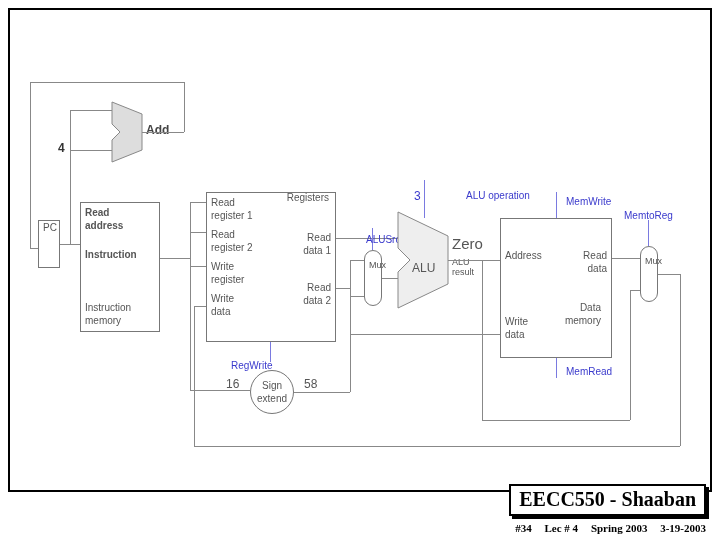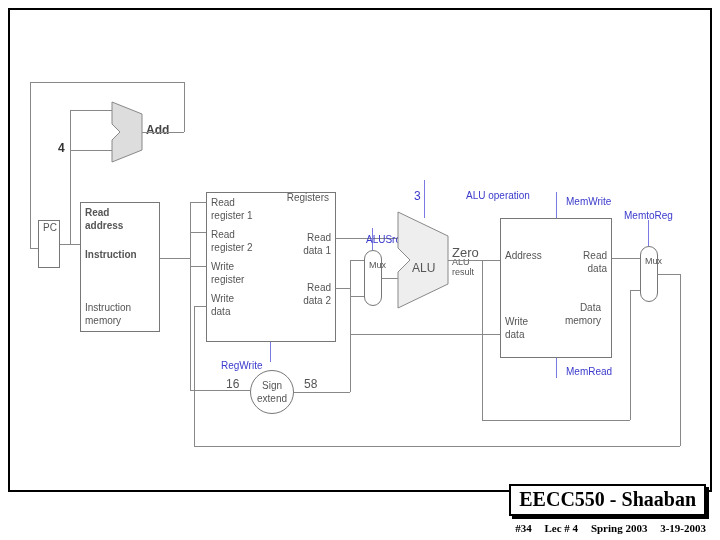--- a/index.html
+++ b/index.html
@@ -122,39 +122,39 @@
     <div class="wire wh" style="left:164px; top:92px; width:16px;"></div>
     <div class="wire wh" style="left:164px; top:122px; width:16px;"></div>
     <div class="wire wh" style="left:164px; top:156px; width:16px;"></div>
     <div class="wire wh" style="left:164px; top:280px; width:60px;"></div>
 
     <div class="blk" style="left:224px; top:260px; width:44px; height:44px; border-radius:22px; text-align:center; padding-top:8px;"><span>Sign<br>extend</span></div>
     <div class="lbl" style="left:200px; top:268px;">16</div>
     <div class="lbl" style="left:278px; top:268px;">58</div>
 
     <div class="wire wv cwire" style="left:244px; top:232px; height:20px;"></div>
-    <div class="lbl ctrl" style="left:195px; top:250px;">RegWrite</div>
+    <div class="lbl ctrl" style="left:205px; top:250px;">RegWrite</div>
 
     <div class="blk" style="left:338px; top:140px; width:18px; height:56px; border-radius:9px; text-align:center; line-height:1; padding-top:10px; font-size:9px;"><span>Mux</span></div>
 
     <div class="wire wh" style="left:310px; top:128px; width:62px;"></div>
     <div class="wire wh" style="left:310px; top:178px; width:14px;"></div>
     <div class="wire wv" style="left:324px; top:150px; height:132px;"></div>
     <div class="wire wh" style="left:324px; top:150px; width:14px;"></div>
     <div class="wire wh" style="left:268px; top:282px; width:56px;"></div>
     <div class="wire wh" style="left:324px; top:186px; width:14px;"></div>
 
     <div class="wire wv cwire" style="left:346px; top:118px; height:22px;"></div>
     <div class="lbl ctrl" style="left:316px; top:124px;margin-left:24px;">ALUSrc</div>
 
     <svg style="left:372px; top:102px;" width="64" height="96">
       <polygon points="0,0 50,24 50,72 0,96 0,60 12,48 0,36" fill="#eee" stroke="#888"></polygon>
     </svg>
     <div class="lbl" style="left:386px; top:152px;">ALU</div>
-    <div class="lbl" style="left:426px; top:136px; font-size:13px;">Zero</div>
+    <div class="lbl" style="left:426px; top:126px; font-size:15px;">Zero</div>
     <div class="lbl" style="left:426px; top:148px; font-size:9px;">ALU<br>result</div>
 
     <div class="wire wh" style="left:356px; top:168px; width:16px;"></div>
 
     <div class="wire wv cwire" style="left:398px; top:70px; height:38px;"></div>
     <div class="lbl ctrl" style="left:414px; top:80px;margin-left:26px;">ALU operation</div>
     <div class="lbl" style="left:388px; top:80px; color:#3a3acc;">3</div>
 
     <div class="blk" style="left:474px; top:108px; width:112px; height:140px;">
       <div style="position:absolute; left:4px; top:30px;">Address</div>

